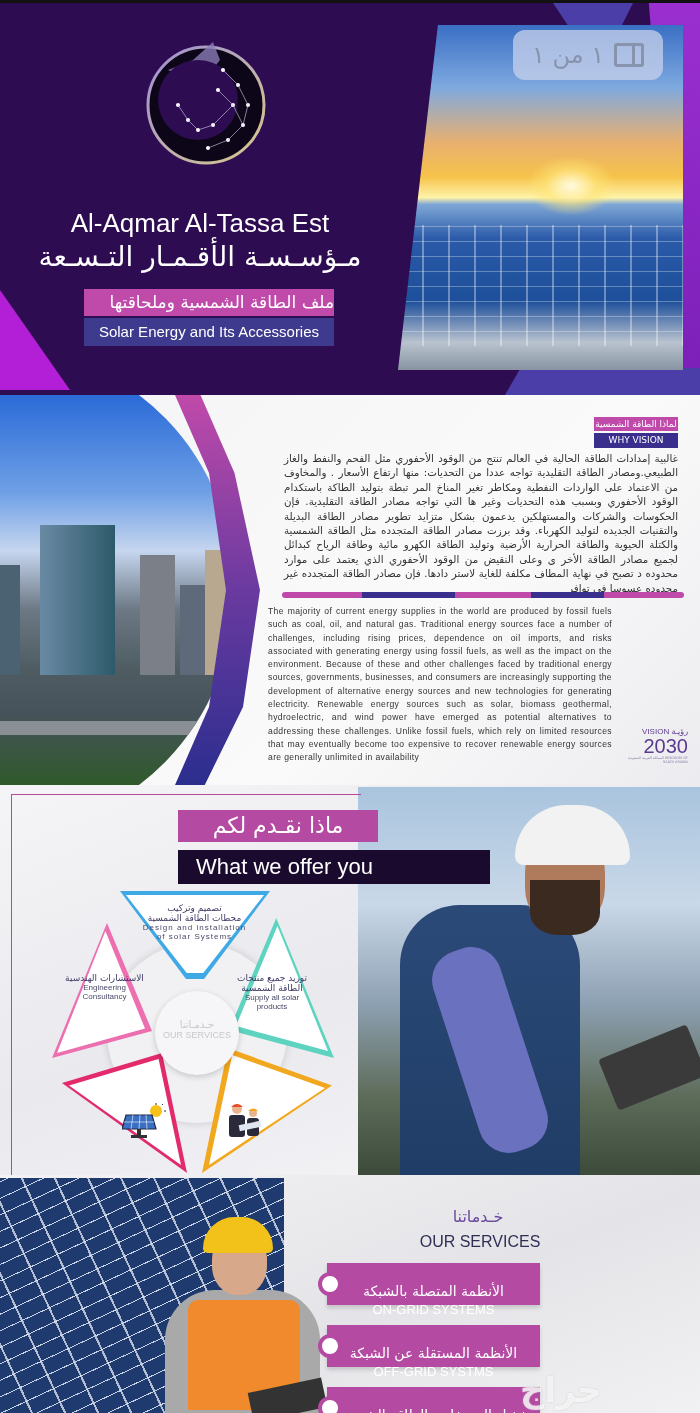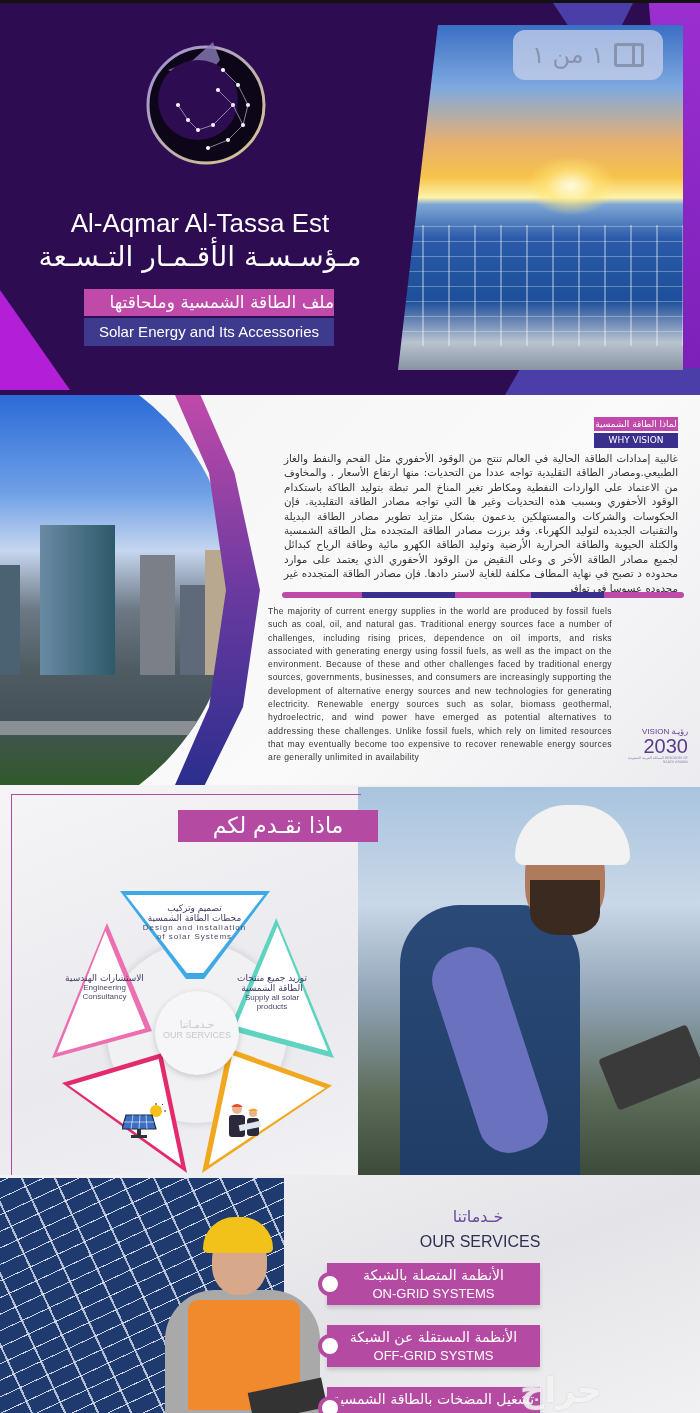--- a/index.html
+++ b/index.html
@@ -90,21 +90,21 @@
  background:repeating-linear-gradient(65deg,transparent 0 28px,rgba(230,235,245,.75) 28px 30px),
  repeating-linear-gradient(-25deg,#1f3a6e 0 14px,#c7d2e4 14px 15px);}
 #p4 .man-body{position:absolute;left:165px;top:115px;width:155px;height:130px;background:#a9a9a9;border-radius:50px 50px 0 0}
 #p4 .vest{position:absolute;left:188px;top:125px;width:112px;height:110px;background:#f08a2c;border-radius:10px 10px 0 0}
 #p4 .man-head{position:absolute;left:212px;top:55px;width:55px;height:65px;background:#d7a98a;border-radius:45%}
 #p4 .hard-hat{position:absolute;left:203px;top:42px;width:70px;height:36px;background:#f2c21a;border-radius:40px 40px 6px 6px}
 #p4 .clip{position:absolute;left:250px;top:210px;width:75px;height:30px;background:#333;transform:rotate(-12deg)}
 #p4 .heading-ar{position:absolute;left:448px;top:32px;width:60px;text-align:center;font-size:16px;color:#6a4aa0;direction:rtl}
 #p4 .heading-en{position:absolute;left:360px;top:58px;width:240px;text-align:center;font-size:16px;color:#2f2f55;font-family:"Liberation Sans",sans-serif}
 #p4 .svc{position:absolute;left:327px;width:213px;height:42px;background:#b54aa2;color:#fff;text-align:center;box-shadow:0 3px 4px rgba(0,0,0,.15)}
-#p4 .svc .ar{font-size:14px;direction:rtl;line-height:20px;padding-top:2px}
+#p4 .svc .ar{font-size:14px;direction:rtl;line-height:20px;padding-top:18px}
 #p4 .svc .en{font-size:13px;line-height:18px;font-family:"Liberation Sans",sans-serif}
 #p4 .svc .dot{position:absolute;left:-9px;top:9px;width:24px;height:24px;border-radius:50%;background:#fff;border:4px solid #b54aa2}
 #p4 .watermark{position:absolute;left:520px;top:195px;font-size:34px;color:rgba(255,255,255,.75);direction:rtl;font-weight:bold;text-shadow:0 0 2px rgba(180,180,180,.6)}
 </style>
 </head>
 <body>
 
 <section class="page" id="p1">
   <div class="topbar"></div>
   <div class="tri-left"></div>
@@ -193,20 +193,21 @@
   <div class="worker-photo"></div>
   <div class="worker-body"></div>
   <div class="worker-arm"></div>
   <div class="worker-head"></div>
   <div class="worker-beard"></div>
   <div class="helmet"></div>
   <div class="tablet"></div>
 
   <div class="frame"></div>
   <div class="title-ar">ماذا نقـدم لكم</div>
+  <div class="title-en">What we offer you</div>
 
   <div class="wheel">
     <div class="disc"></div>
 
     <div class="seg-top"></div>
     <div class="seg-top-in"></div>
     <div class="seg-left"></div>
     <div class="seg-left-in"></div>
     <div class="seg-right"></div>
     <div class="seg-right-in"></div>

